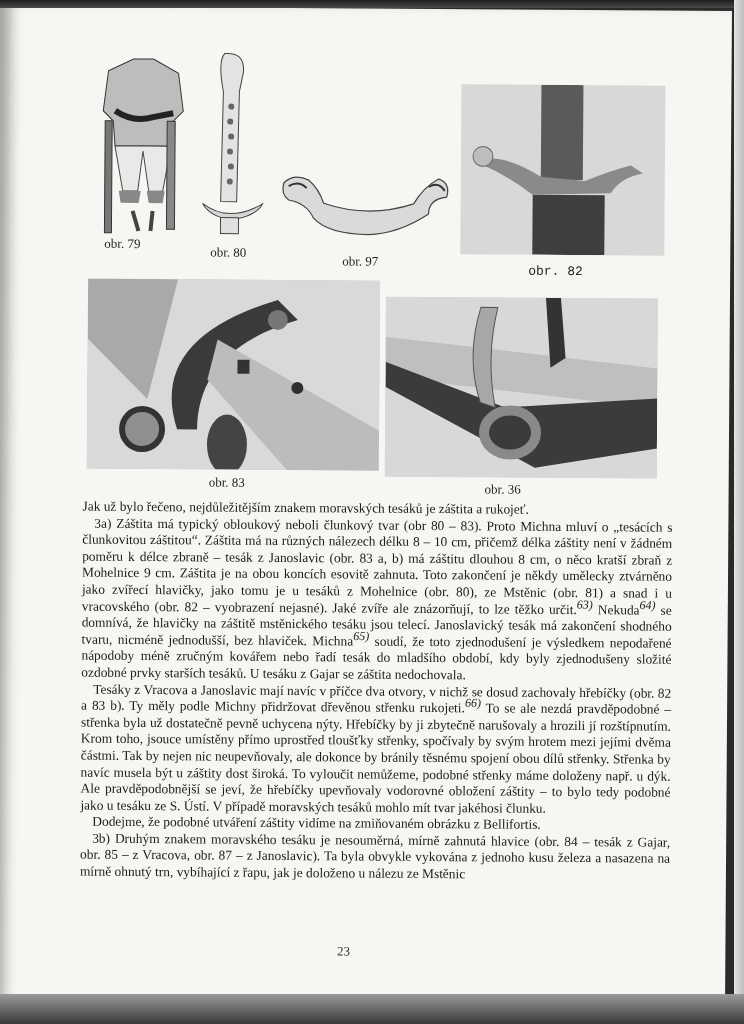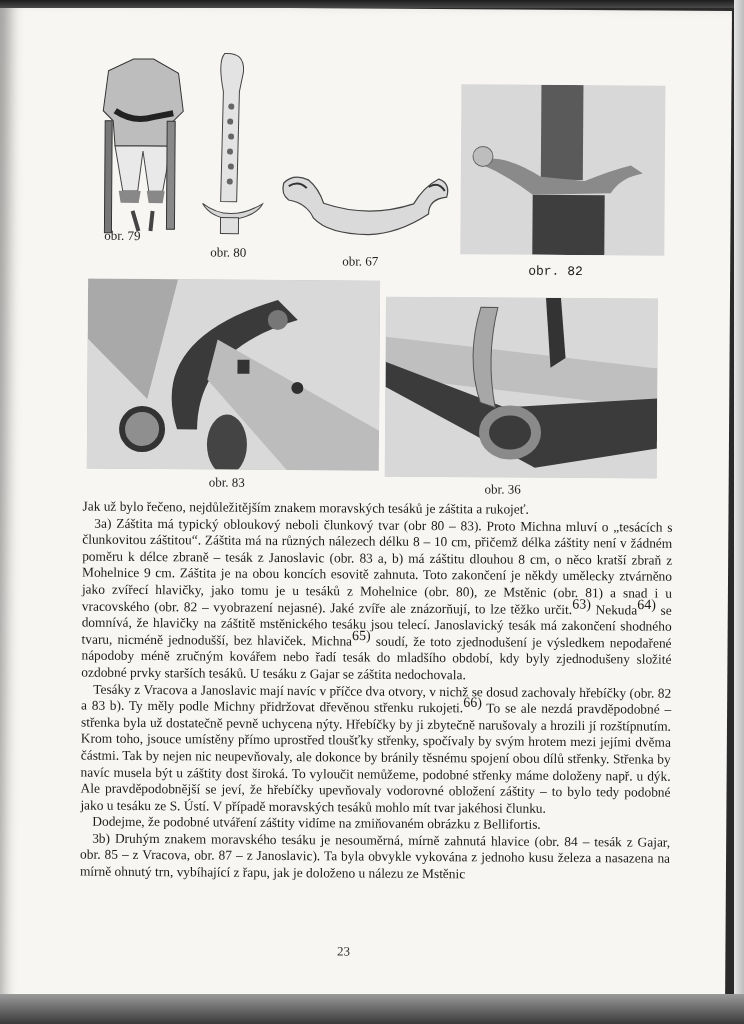--- a/index.html
+++ b/index.html
@@ -33,21 +33,21 @@
     position: absolute; font-size: 13px; color: #222; white-space: nowrap;
   }
   .photo { background: #cfcfcf; overflow: hidden; }
   .text {
     position: absolute; left: 86px; top: 492px; width: 590px;
     font-size: 13.4px; line-height: 16.6px; color: #1c1c1c;
     text-align: justify;
   }
   .text p { margin: 0; }
   .text p.indent { text-indent: 12px; }
-  .text sup { font-size: 14px; line-height: 0; }
+  .text sup { font-size: 12px; line-height: 0; font-style: italic; }
   .pagenum {
     position: absolute; left: 0; width: 700px; top: 935px; text-align: center;
     font-size: 13px; color: #333;
   }
 </style>
 </head>
 <body>
 
 <div class="page">
 
@@ -55,21 +55,21 @@
     <svg width="100" height="185" viewBox="0 0 100 185">
       <path d="M15 20 L40 8 L60 8 L85 22 L90 60 L80 70 L78 95 L22 95 L20 70 L10 60 Z" fill="#bdbdbd" stroke="#333" stroke-width="1"></path>
       <path d="M22 60 Q40 72 60 66 L80 62" fill="none" stroke="#222" stroke-width="6"></path>
       <path d="M22 95 L30 140 L45 140 L50 100 L56 140 L70 140 L78 95 Z" fill="#e9e9e9" stroke="#444" stroke-width="1"></path>
       <path d="M26 140 L48 140 L46 152 L28 152 Z M54 140 L72 140 L70 152 L56 152 Z" fill="#888"></path>
       <rect x="12" y="70" width="7" height="112" fill="#777" stroke="#333"></rect>
       <rect x="74" y="70" width="8" height="108" fill="#888" stroke="#333"></rect>
       <path d="M40 160 L46 180 M60 160 L58 180" stroke="#444" stroke-width="4"></path>
     </svg>
   </div>
-  <div class="cap" style="left:106px;top:221px;">obr. 79</div>
+  <div class="cap" style="left:106px;top:229px;">obr. 79</div>
 
   <div class="fig" style="left:200px;top:44px;">
     <svg width="70" height="185" viewBox="0 0 70 185">
       <path d="M25 2 Q45 0 44 20 L40 40 L38 150 L22 150 L24 40 Q18 10 25 2 Z" fill="#e3e3e3" stroke="#444" stroke-width="1"></path>
       <g fill="#666">
         <circle cx="32" cy="55" r="3"></circle>
           <circle cx="31" cy="70" r="3"></circle>
           <circle cx="32" cy="85" r="3"></circle>
         <circle cx="31" cy="100" r="3"></circle>
           <circle cx="32" cy="115" r="3"></circle>
@@ -80,21 +80,21 @@
     </svg>
   </div>
   <div class="cap" style="left:212px;top:237px;">obr. 80</div>
 
   <div class="fig" style="left:280px;top:160px;">
     <svg width="175" height="70" viewBox="0 0 175 70">
       <path d="M5 15 Q15 5 30 12 Q40 20 45 35 Q90 50 135 35 Q145 18 160 10 Q172 14 168 28 Q150 30 150 45 Q120 65 90 66 Q50 66 35 50 Q28 35 10 32 Q2 26 5 15 Z" fill="#dadada" stroke="#444" stroke-width="1.2"></path>
       <path d="M10 18 Q20 12 28 20 M150 18 Q160 12 166 22" stroke="#333" stroke-width="2" fill="none"></path>
     </svg>
   </div>
-  <div class="cap" style="left:344px;top:245px;">obr. 67</div>
+  <div class="cap" style="left:344px;top:245px;">obr. 97</div>
 
   <div class="fig photo" style="left:462px;top:75px;width:204px;height:170px;background:#d8d8d8;">
     <svg width="204" height="170" viewBox="0 0 204 170">
       <rect x="80" y="0" width="42" height="95" fill="#5a5a5a"></rect>
       <rect x="72" y="110" width="72" height="60" fill="#3e3e3e"></rect>
       <path d="M20 75 Q45 70 80 92 L124 96 Q150 85 170 80 L182 88 Q160 92 150 108 L72 110 Q45 90 20 80 Z" fill="#8a8a8a"></path>
       <circle cx="22" cy="72" r="10" fill="#bdbdbd" stroke="#666"></circle>
     </svg>
   </div>
   <div class="cap" style="left:530px;top:254px;font-family:Liberation Mono, monospace;">obr. 82</div>

